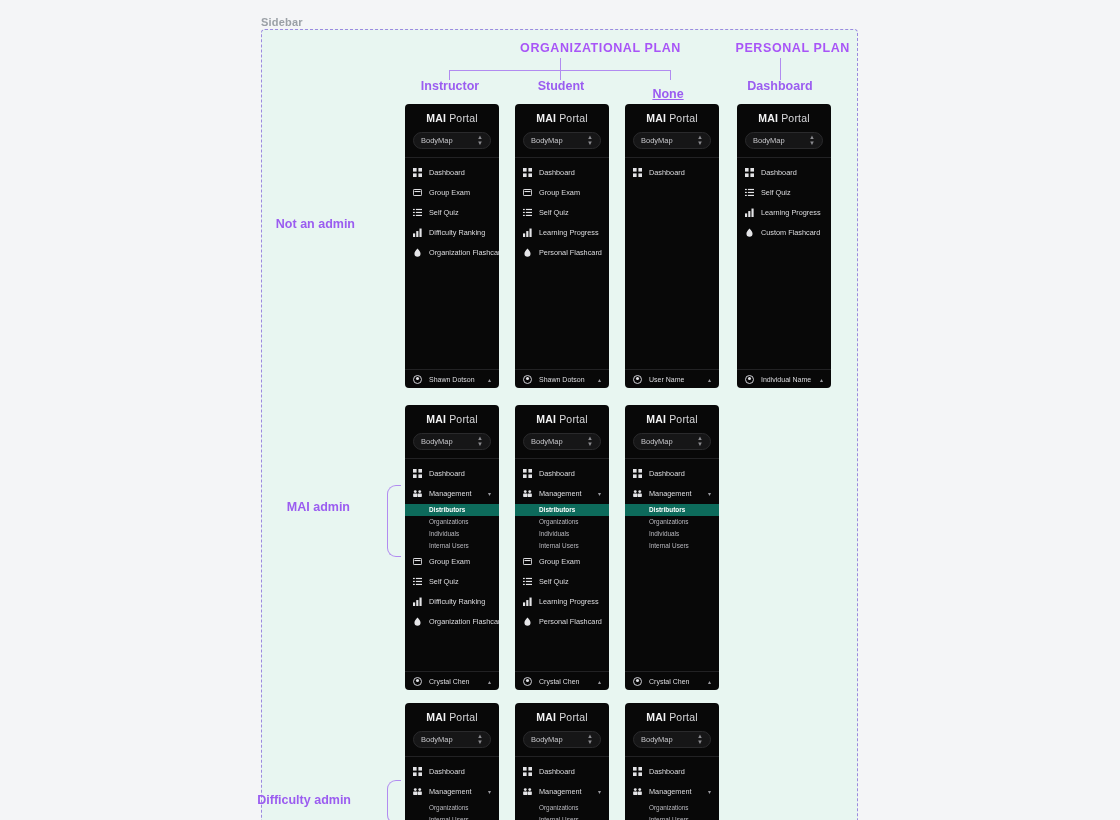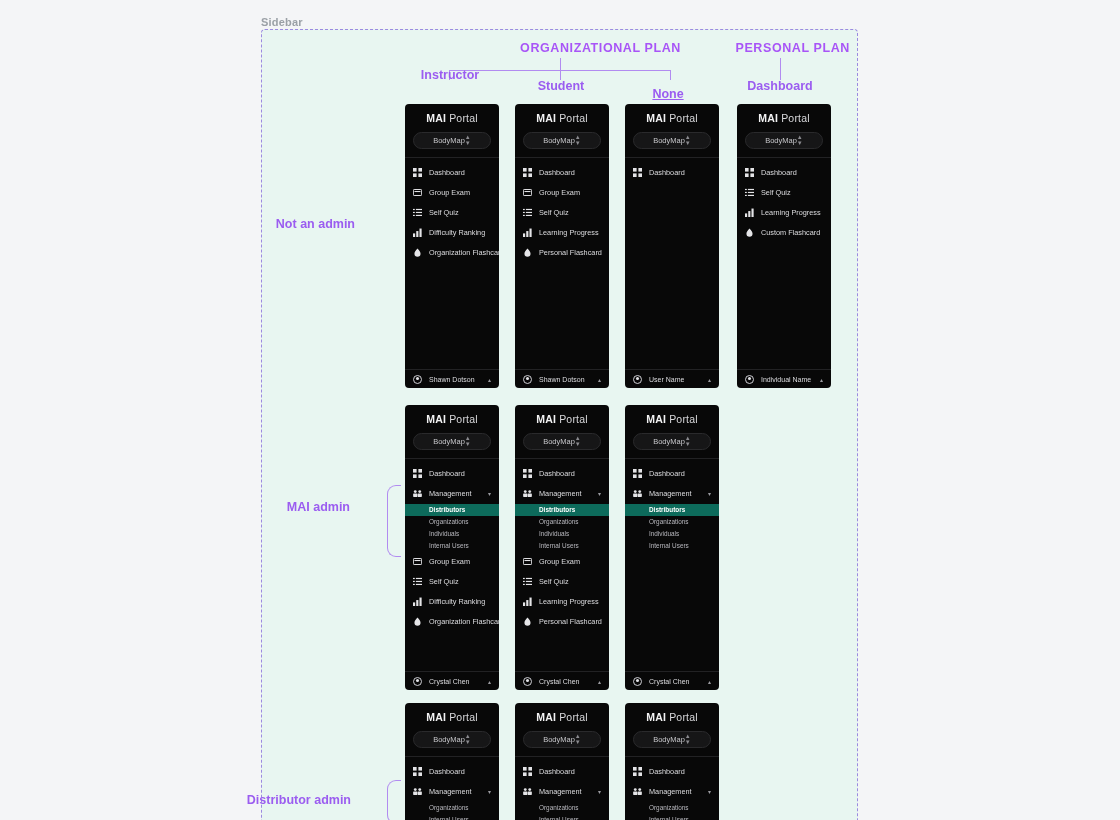--- a/index.html
+++ b/index.html
@@ -30,21 +30,21 @@
     color: #a855f7; letter-spacing: .6px; white-space: nowrap;
     text-align: right;
   }
   #plan-org  { left: 441px; top: 41px; width: 240px; }
   #plan-pers { left: 712px; top: 41px; width: 138px; }
 
   .role-title {
     position: absolute; font-size: 12.5px; font-weight: 600;
     color: #9b5df0; white-space: nowrap; text-align: center;
   }
-  #role-instructor { left: 404px; top: 68px; width: 92px; }
+  #role-instructor { left: 404px; top: 79px; width: 92px; }
   #role-student    { left: 515px; top: 79px; width: 92px; }
   #role-none       { left: 622px; top: 87px; width: 92px; text-decoration: underline; }
   #role-individual { left: 734px; top: 79px; width: 92px; }
 
   .ln { position: absolute; background: #b18bf0; }
   .ln-v { width: 1.3px; }
   .ln-h { height: 1.3px; }
 
   
   .row-label {
@@ -82,21 +82,21 @@
 
   .selector {
     margin: 8px 8px 0 8px;
     height: 17px;
     background: #161617;
     border: 1px solid #2a2a2c;
     border-radius: 9px;
     display: flex; align-items: center;
     padding: 0 7px;
     font-size: 7.5px; color: #c6c6ca;
-    justify-content: center;
+    justify-content: space-between;
   }
   .selector .chev { font-size: 6px; line-height: 6px; color: #8b8b90;
     display:flex; flex-direction:column; gap:0px; }
 
   .divider { height: 1px; background: #222224; margin: 8px 0 0 0; }
 
   .nav { flex: 1 1 auto; padding-top: 5px; overflow: hidden; }
 
   .nav-item {
     display: flex; align-items: center;
@@ -164,21 +164,21 @@
 
   <div class="ln ln-v" style="left:780px; top:58px; height:22px;"></div>
 
   <div class="role-title" id="role-instructor">Instructor</div>
   <div class="role-title" id="role-student">Student</div>
   <div class="role-title" id="role-none">None</div>
   <div class="role-title" id="role-individual">Dashboard</div>
 
   <div class="row-label" id="label-not-admin">Not an admin</div>
   <div class="row-label" id="label-mai-admin">MAI admin</div>
-  <div class="row-label" id="label-dist-admin">Distributor admin</div>
+  <div class="row-label" id="label-dist-admin">Difficulty admin</div>
   <div class="brace" id="brace-mai"></div>
   <div class="brace" id="brace-dist"></div>
 
   <div id="panels-root">
       <div class="panel" style="left: 405px; top: 104px; width: 94px; height: 284px;">
         <div class="panel-head">
           <div class="brand"><b>MAI</b><span> Portal</span></div>
           <div class="selector">
             <span>BodyMap</span>
             <span class="chev">

